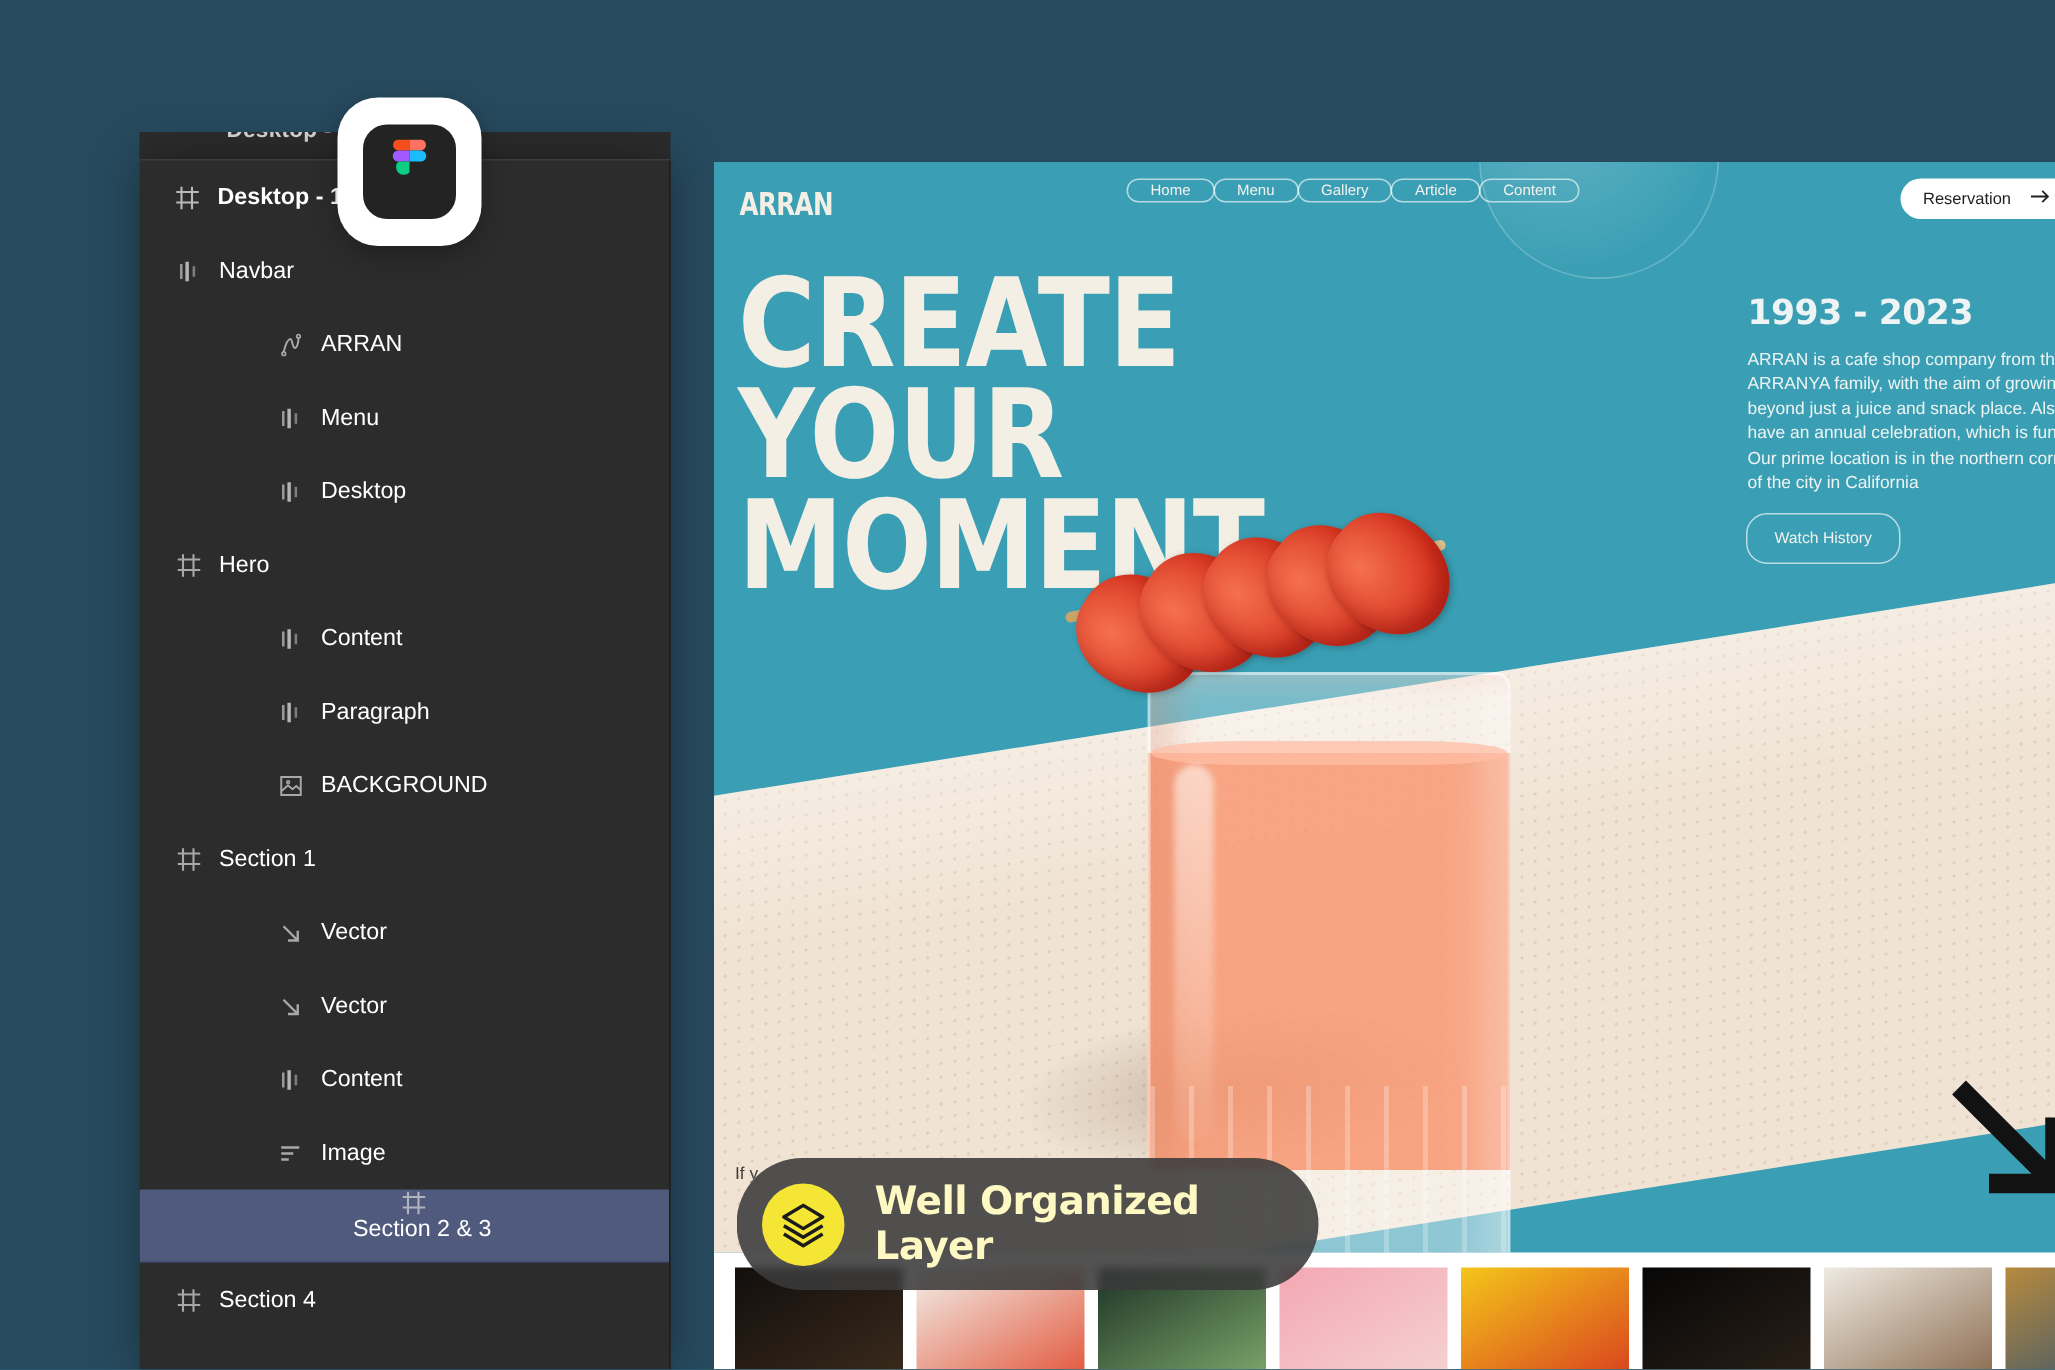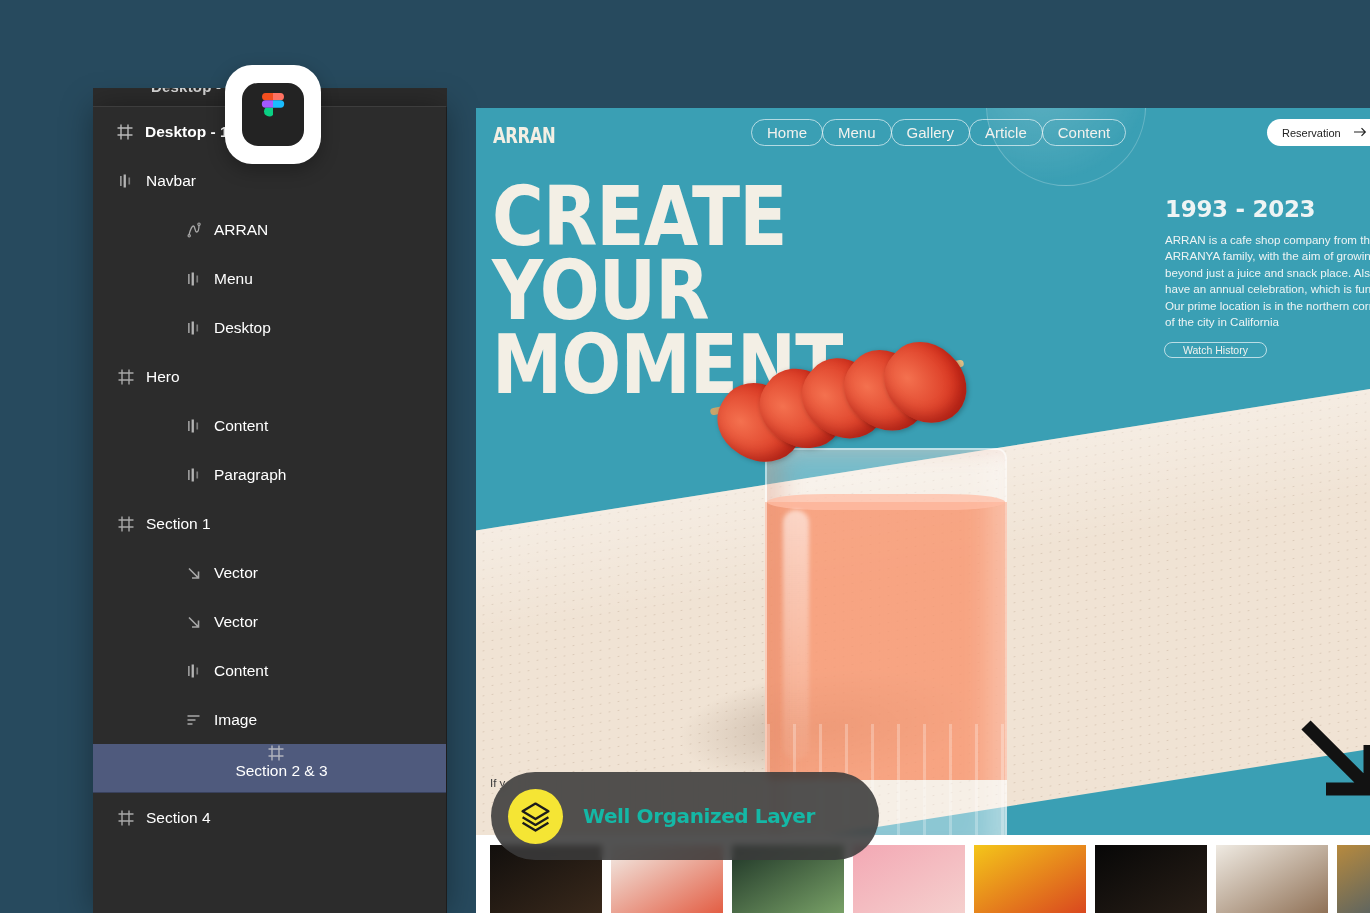--- a/index.html
+++ b/index.html
@@ -80,22 +80,22 @@
     position:absolute; left:0; top:0; width:900px; height:56px;
     display:flex; align-items:center;
   }
   #brand {
     margin-left:17px; color:#f3efe4; font-size:21px; font-weight:bold;
     letter-spacing:-.5px; transform:scaleX(.78); transform-origin:left center;
     font-family:"DejaVu Sans", sans-serif;
   }
   #navpills { position:absolute; left:275px; top:11px; display:flex; }
   .pill {
-    height:27px; padding:0 15px; border:1px solid rgba(255,255,255,.62);
-    border-radius:14px; color:#f2f2ee; font-size:15px;
+    height:16px; padding:0 15px; border:1px solid rgba(255,255,255,.62);
+    border-radius:14px; color:#f2f2ee; font-size:10px;
     display:flex; align-items:center; justify-content:center;
     margin-right:-1px; background:transparent;
   }
   #reservation-btn {
     position:absolute; left:791px; top:11px; height:27px; padding:0 15px;
     background:#ffffff; border-radius:14px; color:#222; font-size:11px;
     display:flex; align-items:center; gap:13px; white-space:nowrap;
   }
 
   
@@ -106,21 +106,21 @@
     letter-spacing:-1px; transform:scaleX(.86); transform-origin:left top;
   }
   #headline .l2 { display:block; }
 
   
   #hero-copy { position:absolute; left:689px; top:88px; width:230px; color:#eef4f4; }
   #years { font-size:23px; font-weight:bold; letter-spacing:-.3px; margin-bottom:10px;
            font-family:"DejaVu Sans", sans-serif; }
   #about { font-size:11.6px; line-height:1.42; }
   #watch-history {
-    position:absolute; left:688px; top:234px; height:16px; padding:0 18px;
+    position:absolute; left:688px; top:234px; height:34px; padding:0 18px;
     border:1px solid rgba(255,255,255,.65); border-radius:14px;
     color:#f2f2ee; font-size:10.5px; display:flex; align-items:center; justify-content:center;
   }
 
   
   #table-surface {
     position:absolute; left:-60px; top:432px; width:1040px; height:360px;
     background:#f0e3d4;
     background-image:radial-gradient(circle, rgba(170,145,120,.30) .9px, transparent 1.1px);
     background-size:9px 9px;
@@ -199,21 +199,21 @@
     background:rgba(58,58,58,.88);
     border-radius:44px;
     display:flex; align-items:center; padding-left:17px;
     backdrop-filter:blur(3px);
   }
   #wol-icon {
     width:55px; height:55px; border-radius:50%; background:#f5e534;
     display:flex; align-items:center; justify-content:center; flex:none;
   }
   #wol-label {
-    margin-left:20px; color:#14b8a6; font-size:20px; font-weight:bold;
+    margin-left:20px; color:#fef9c3; font-size:26px; font-weight:bold;
     letter-spacing:-.4px; font-family:"DejaVu Sans", sans-serif;
   }
 </style>
 </head>
 <body>
 
 <div id="root">
 
   <div id="clipped-strip">
     <span class="ghost">Desktop -</span>
@@ -271,20 +271,28 @@
         </svg>
         <span class="lbl">Content</span>
       </div>
       <div class="layer-row depth-2">
         <svg viewBox="0 0 18 18" class="ico">
           <rect x="3" y="4" width="1.7" height="10" fill="#bdbdbd"></rect>
           <rect x="6.6" y="2.5" width="2.3" height="13" fill="#e2e2e2"></rect>
           <rect x="11.4" y="5.5" width="1.7" height="7" fill="#9a9a9a"></rect>
         </svg>
         <span class="lbl">Paragraph</span>
+      </div>
+      <div class="layer-row depth-2">
+        <svg viewBox="0 0 18 18" class="ico">
+          <path d="M2.5 3h13v12h-13z" fill="none" stroke="#d2d2d2" stroke-width="1.3"></path>
+          <path d="M2.5 12.5 7 8.5l3 2.7 2.5-2.2 3 2.6" fill="none" stroke="#d2d2d2" stroke-width="1.3"></path>
+          <path d="M6.2 6.4a.9.9 0 1 0 1.8 0 .9.9 0 1 0-1.8 0" fill="none" stroke="#d2d2d2" stroke-width="1.1"></path>
+        </svg>
+        <span class="lbl">BACKGROUND</span>
       </div>
       <div class="layer-row depth-1">
         <svg viewBox="0 0 18 18" class="ico">
           <path d="M5 1.5V16.5 M12 1.5V16.5 M1.5 5H16.5 M1.5 12H16.5" fill="none" stroke="#d2d2d2" stroke-width="1.4"></path>
         </svg>
         <span class="lbl">Section 1</span>
       </div>
       <div class="layer-row depth-2">
         <svg viewBox="0 0 18 18" class="ico">
           <path d="M4 4.5 13.5 14 M13.5 7.5V14H7" fill="none" stroke="#d2d2d2" stroke-width="1.6"></path>

